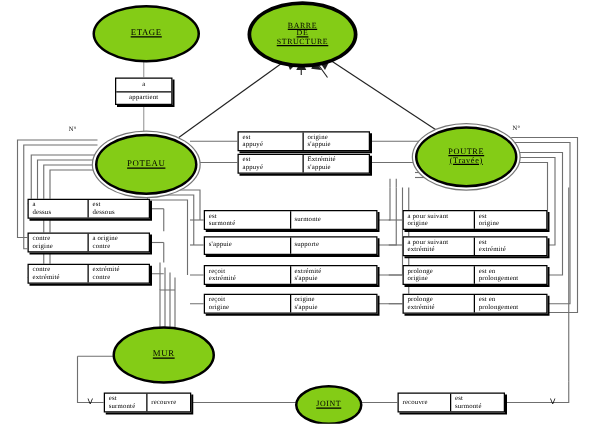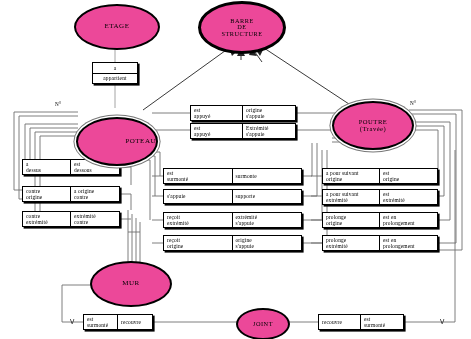--- a/index.html
+++ b/index.html
@@ -9,26 +9,27 @@
     color:#000;
   }
   #stage{position:absolute;left:0;top:0;width:471px;height:339px;}
   svg.wires{position:absolute;left:0;top:0;width:471px;height:339px;overflow:visible;}
 
   
   .entity{
     position:absolute;
     border:2.2px solid #000;
     border-radius:50%;
-    background:#ec4899;
+    background:#84cc16;
     display:flex;align-items:center;justify-content:center;
     text-align:center;
     line-height:1.05;
     letter-spacing:.5px;
     z-index:6;
+    text-decoration:underline;
   }
   .entity .etxt{display:block;}
   .entity.double{box-shadow:0 0 0 1.6px #fff, 0 0 0 2.6px #777;}
   .entity.thick{border-width:3px;}
 
   
   .relbox{
     position:absolute;
     display:flex;
     background:#fff;
@@ -178,21 +179,21 @@
   <div class="entity" style="left:74px;top:4px;width:82px;height:42px;font-size:7px;">
     <span class="etxt">ETAGE</span>
   </div>
 
   <div class="entity thick" style="left:198px;top:1px;width:82px;height:47px;font-size:6.3px;white-space:pre-line;">
     <span class="etxt">BARRE
 DE
 STRUCTURE</span>
   </div>
 
-  <div class="entity double" style="left:76px;top:117px;width:78px;height:45px;font-size:7px;justify-content:flex-end;">
+  <div class="entity double" style="left:76px;top:107px;width:78px;height:45px;font-size:7px;">
     <span class="etxt">POTEAU</span>
   </div>
 
   <div class="entity double" style="left:332px;top:101px;width:78px;height:45px;font-size:6.6px;white-space:pre-line;">
     <span class="etxt">POUTRE
 (Travée)</span>
   </div>
 
   <div class="entity" style="left:90px;top:261px;width:78px;height:42px;font-size:7px;align-items:center;">
     <span class="etxt">MUR</span>

